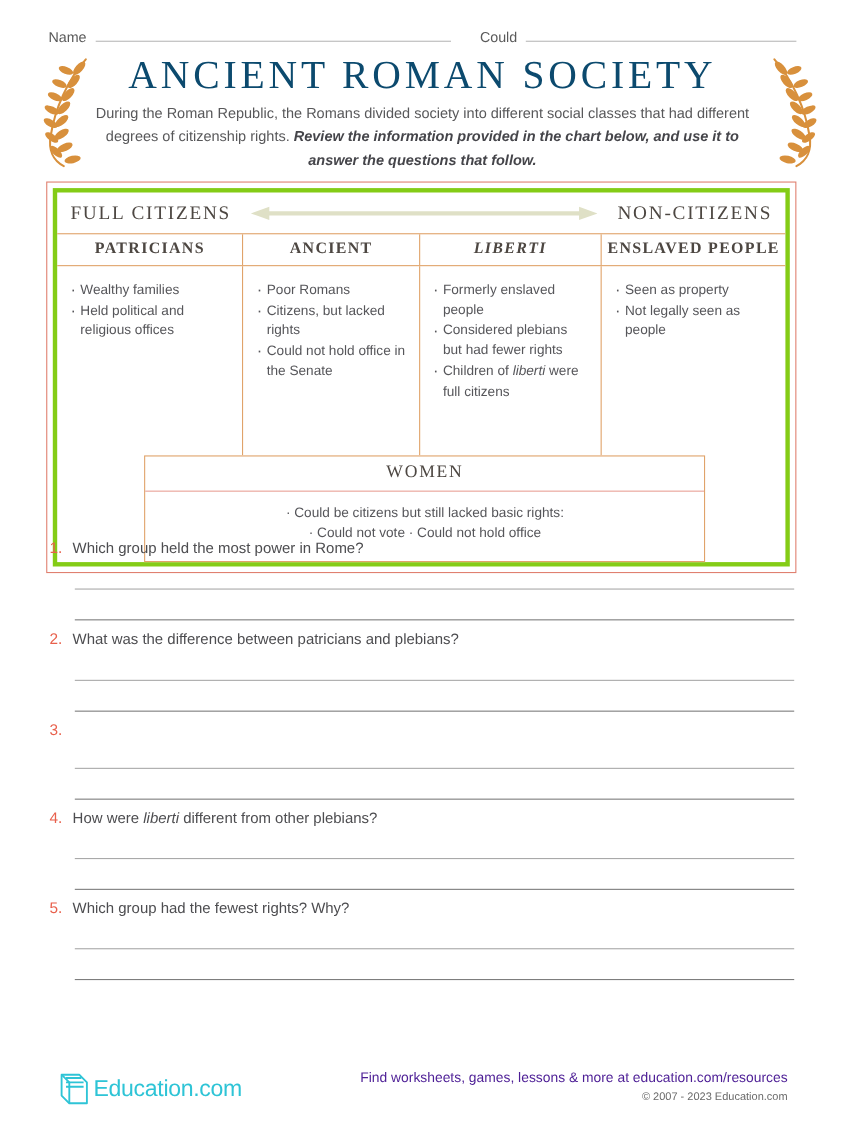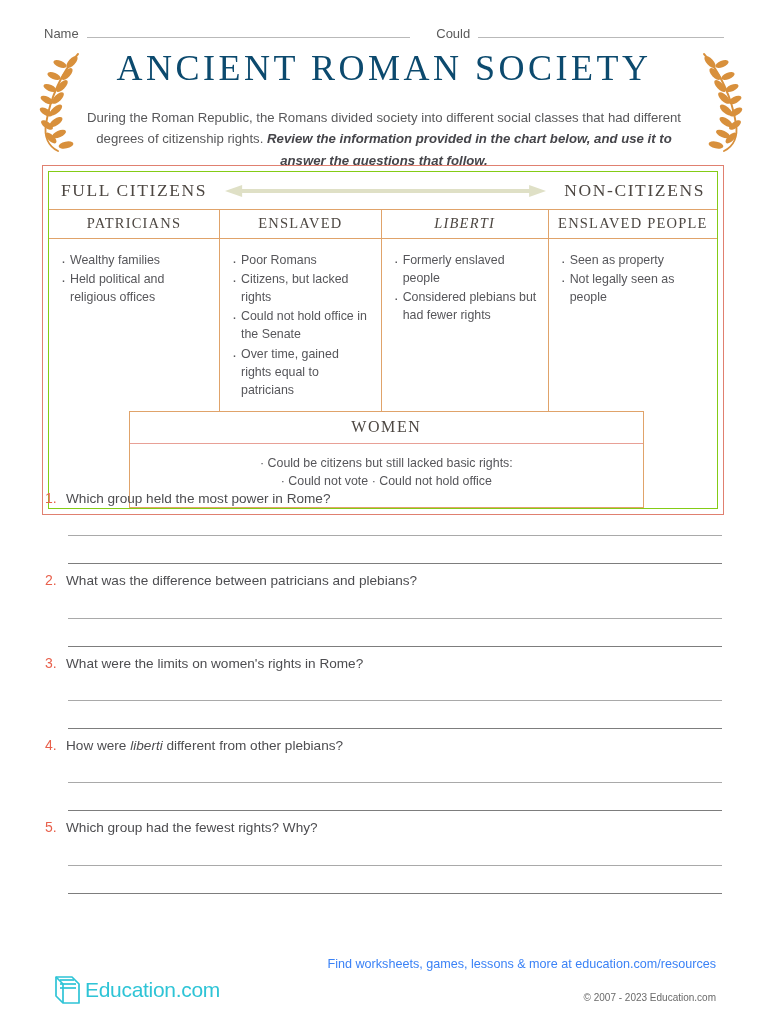--- a/index.html
+++ b/index.html
@@ -57,57 +57,57 @@
     top: 50px;
     width: 60px;
     height: 105px;
   }
   .laurel-left  { left: 32px; }
   .laurel-right { left: 690px; transform: scaleX(-1); }
 
   
   .intro {
     position: absolute;
-    left: 84px; top: 107px;
+    left: 84px; top: 92px;
     width: 600px;
     text-align: center;
     font-size: 13.2px;
     line-height: 1.62;
     color: #58585a;
   }
   .intro .em { font-weight: bold; font-style: italic; color: #45454a; }
 
   
   .chart-outer {
     position: absolute;
     left: 42px; top: 165px;
     width: 682px;
     border: 1.5px solid #e08070;
     padding: 5px;
     background: #fff;
   }
-  .chart-inner { border: 1px solid #84cc16; }
+  .chart-inner { border: 4px solid #84cc16; }
 
   .chart-toprow {
     display: flex;
     align-items: center;
     height: 38px;
     border-bottom: 1px solid #e0a36a;
     padding: 0 12px;
   }
   .tier-label {
     font-family: "Liberation Serif", serif;
     font-size: 17.5px;
     letter-spacing: 1.6px;
     color: #4d4742;
     white-space: nowrap;
   }
   .tier-arrow { flex: 1 1 auto; position: relative; height: 14px; margin: 0 18px; }
 
-  .chart-headrow { display: flex; border-bottom: 1px solid #e0a36a; }
+  .chart-headrow { display: flex; border-bottom: 1px solid #e0a36a; font-weight: bold; }
   .chart-headcell {
     font-family: "Liberation Serif", serif;
     font-size: 14.5px;
     letter-spacing: 1.2px;
     color: #4d4742;
     text-align: center;
     padding: 5px 2px 6px;
     border-right: 1px solid #e0a36a;
     white-space: nowrap;
   }
@@ -211,21 +211,21 @@
   .logo-text {
     font-size: 21px;
     color: #2ec4d6;
     letter-spacing: -0.3px;
   }
   .footer-lines {
     position: absolute;
     right: 52px; bottom: 11px;
     text-align: right;
   }
-  .footer-find { font-size: 12.6px; color: #3b82f6; margin-bottom: 21px; }
+  .footer-find { font-size: 12.6px; color: #4c1d95; margin-bottom: 5px; }
   .footer-copy { font-size: 10px; color: #6a6a6a; }
 </style>
 </head>
 <body>
 
 <div class="namedate">
   <div class="nd-name">
     <span class="nd-label">Name</span>
     <span class="nd-rule"></span>
   </div>
@@ -300,44 +300,44 @@
           <line x1="14" y1="7" x2="286" y2="7" stroke="#dfe0c6" stroke-width="4"></line>
           <polygon points="0,7 16,1 16,13" fill="#dfe0c6"></polygon>
           <polygon points="300,7 284,1 284,13" fill="#dfe0c6"></polygon>
         </svg>
       </span>
       <span class="tier-label">NON-CITIZENS</span>
     </div>
 
     <div class="chart-headrow">
       <div class="chart-headcell col-1">PATRICIANS</div>
-      <div class="chart-headcell col-2">ENSLAVED</div>
+      <div class="chart-headcell col-2">ANCIENT</div>
       <div class="chart-headcell col-3 italic">LIBERTI</div>
       <div class="chart-headcell col-4">ENSLAVED PEOPLE</div>
     </div>
 
     <div class="chart-bodyrow">
       <div class="chart-bodycell col-1">
         <ul>
             <li>Wealthy families</li>
             <li>Held political and religious offices</li>
           </ul>
       </div>
       <div class="chart-bodycell col-2">
         <ul>
             <li>Poor Romans</li>
             <li>Citizens, but lacked rights</li>
             <li>Could not hold office in the Senate</li>
-            <li>Over time, gained rights equal to patricians</li>
           </ul>
       </div>
       <div class="chart-bodycell col-3">
         <ul>
             <li>Formerly enslaved people</li>
             <li>Considered plebians but had fewer rights</li>
+            <li>Children of <i>liberti</i> were full citizens</li>
           </ul>
       </div>
       <div class="chart-bodycell col-4">
         <ul>
             <li>Seen as property</li>
             <li>Not legally seen as people</li>
           </ul>
       </div>
     </div>
 
@@ -373,21 +373,20 @@
         <span class="q-text">What was the difference between patricians and plebians?</span>
       </div>
       <div class="q-lines">
         <div class="q-line"></div>
         <div class="q-line dark"></div>
       </div>
     </div>
     <div class="q-item">
       <div class="q-row">
         <span class="q-num">3.</span>
-        <span class="q-text">What were the limits on women's rights in Rome?</span>
       </div>
       <div class="q-lines">
         <div class="q-line"></div>
         <div class="q-line dark"></div>
       </div>
     </div>
     <div class="q-item">
       <div class="q-row">
         <span class="q-num">4.</span>
         <span class="q-text">How were <i>liberti</i> different from other plebians?</span>

